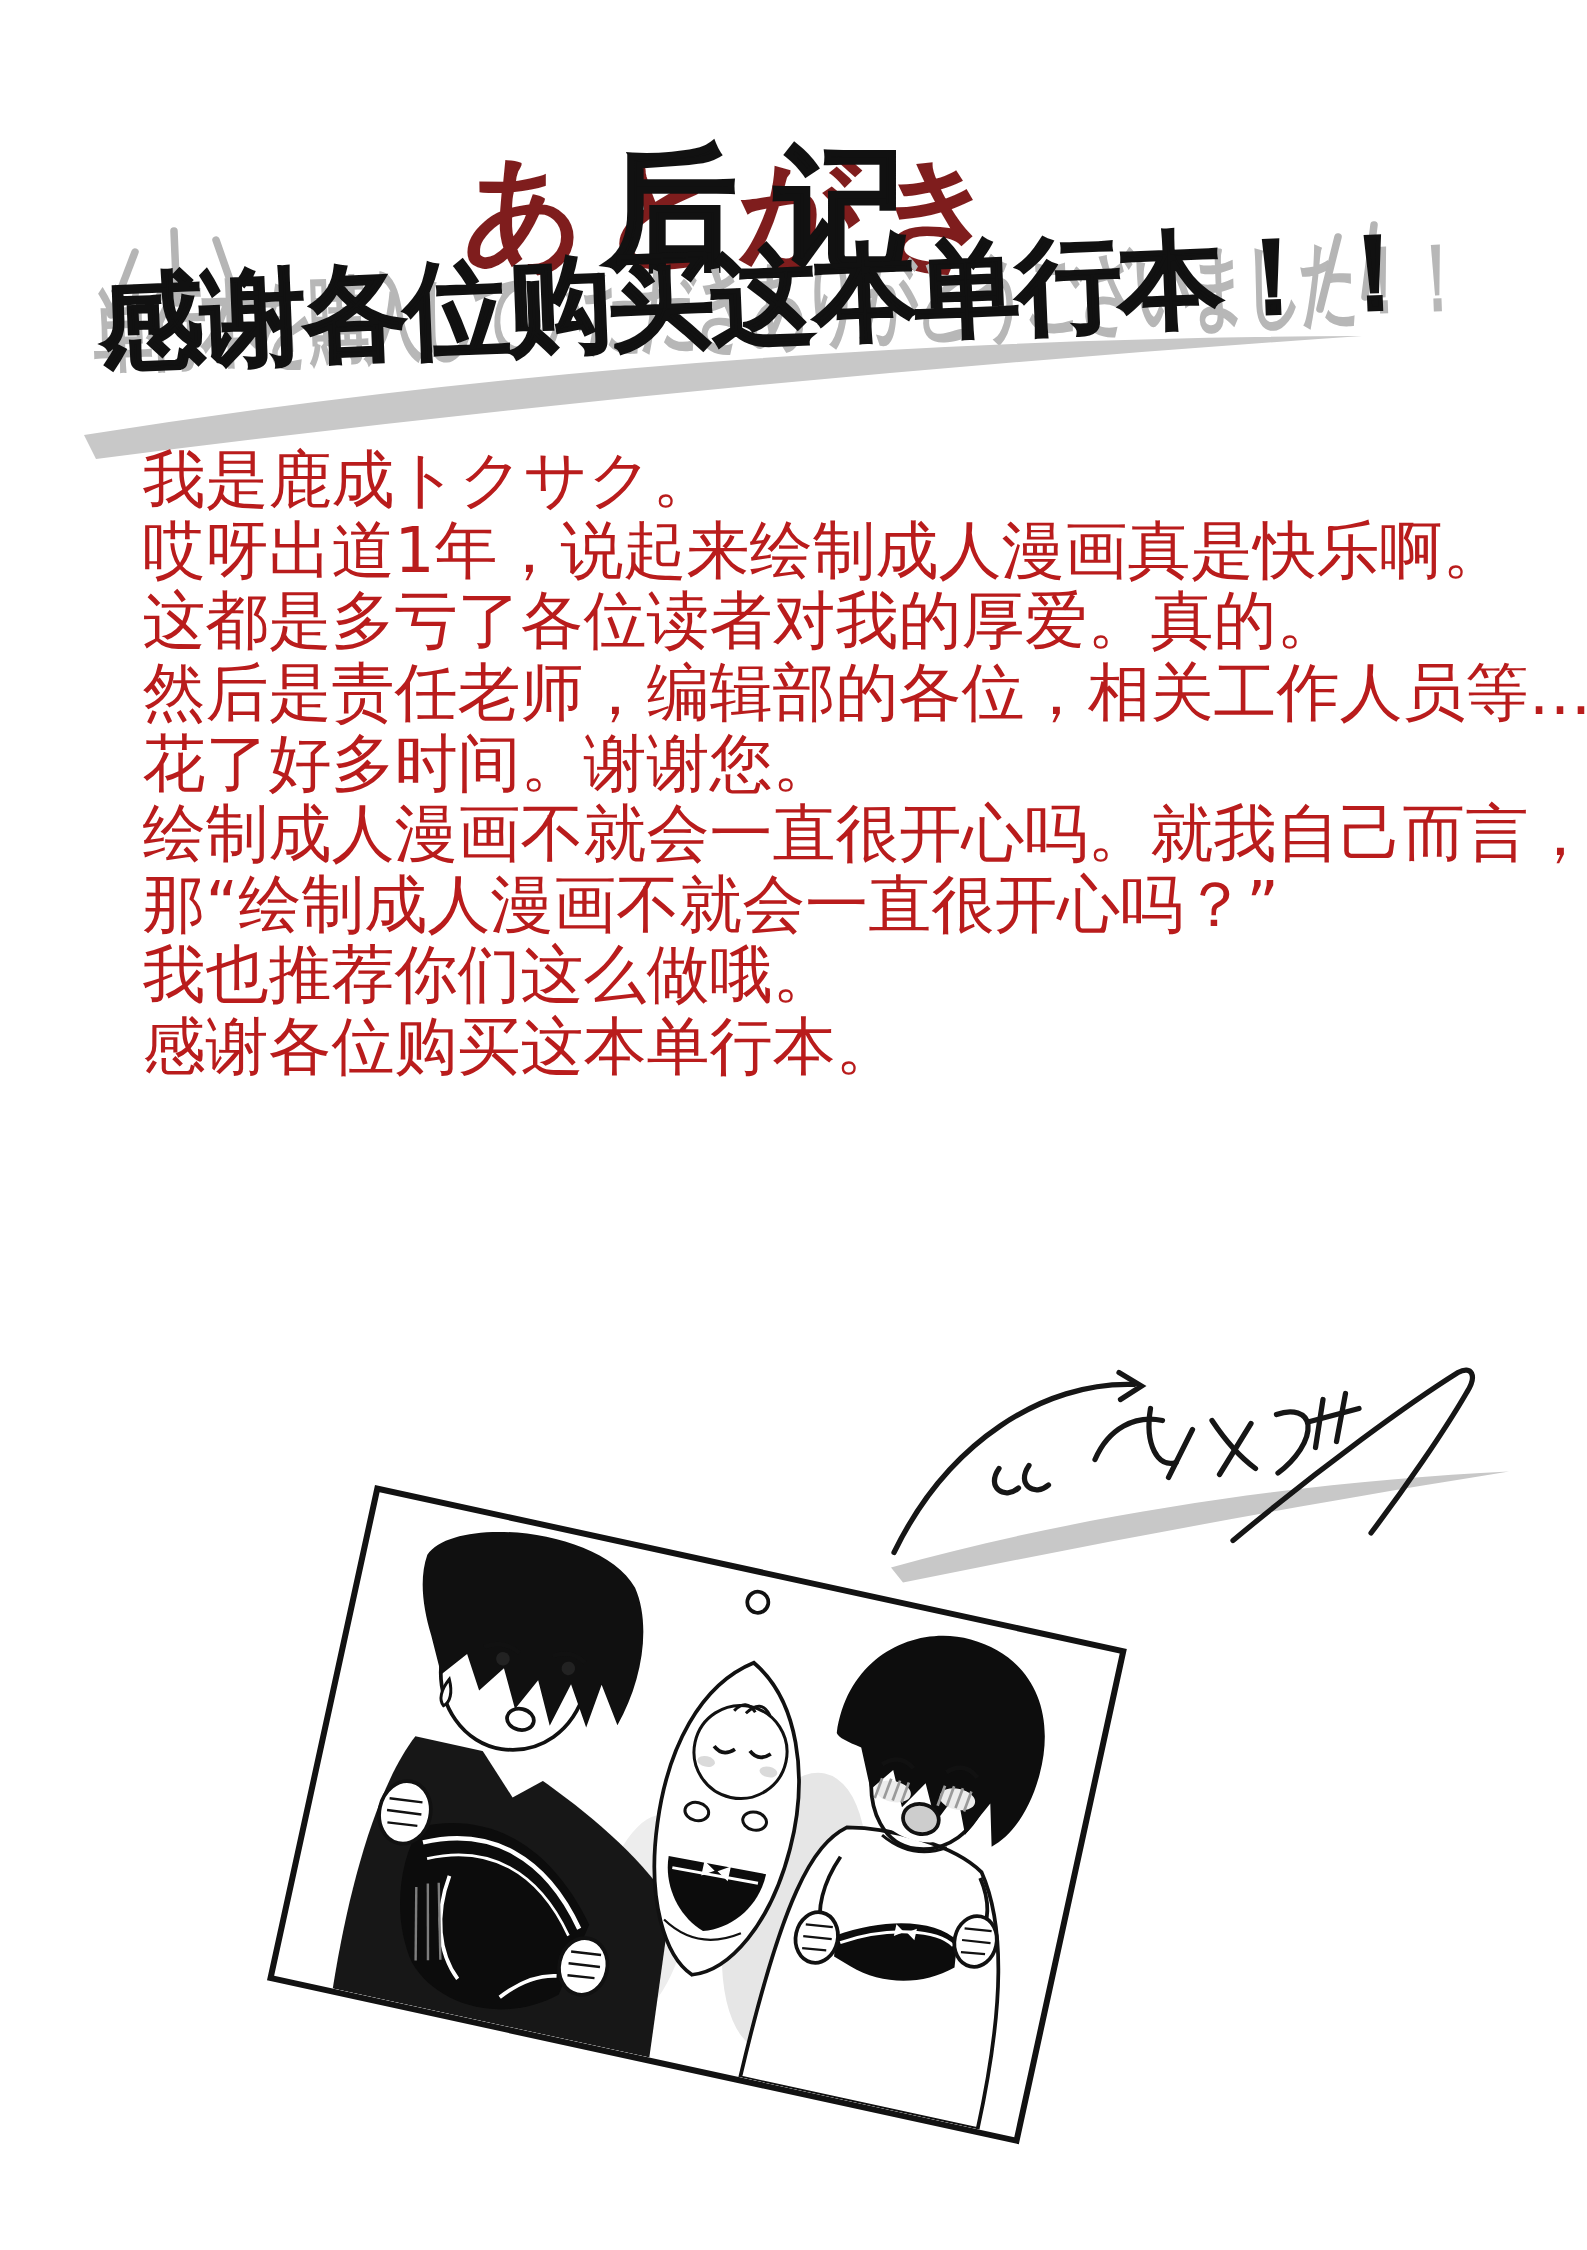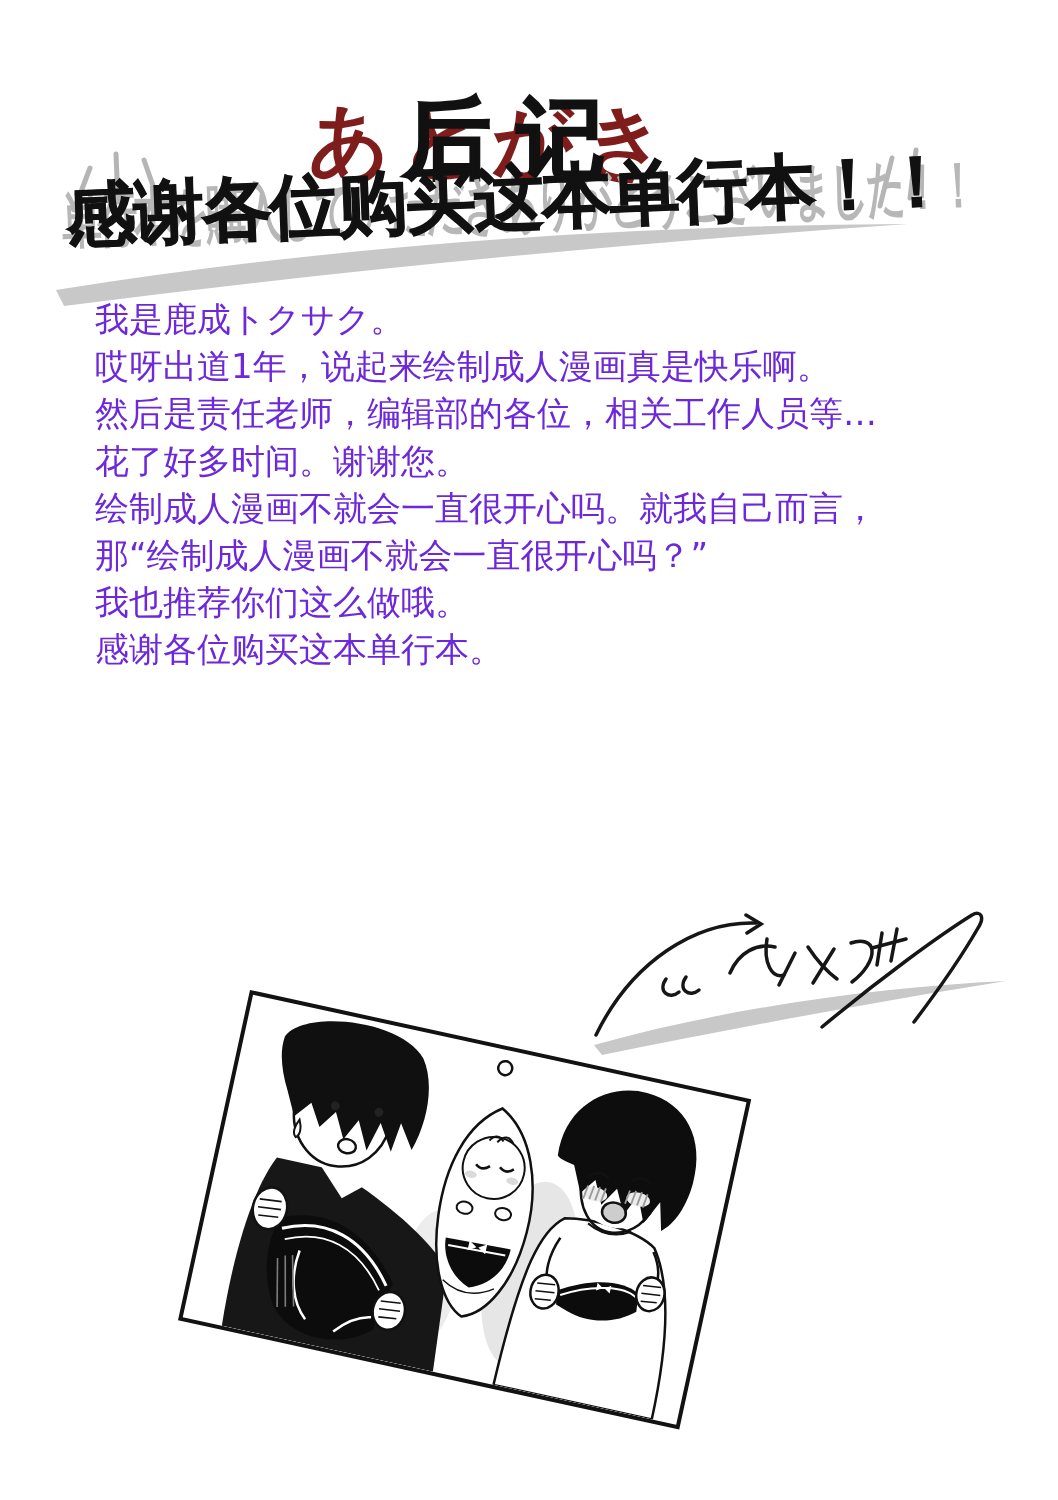--- a/index.html
+++ b/index.html
@@ -17,21 +17,21 @@
   
   .heading-bg{top:178px;left:62px;width:900px;overflow:visible;
     font-size:62px;font-weight:700;color:#b7b7b7;white-space:nowrap;
     transform:rotate(-2.2deg) scaleX(0.64);transform-origin:0 50%;letter-spacing:-6px;}
   .heading-cn{top:170px;left:68px;font-size:70px;font-weight:700;color:#111;
     -webkit-text-stroke:1px #111;letter-spacing:-2px;white-space:nowrap;
     transform:rotate(-2.3deg);transform-origin:0 100%;}
 
   
   .body-text{top:296px;left:95px;width:900px;}
-  .body-line{height:47.2px;font-size:34px;line-height:47.2px;white-space:nowrap;color:#6d28d9;}
+  .body-line{height:47.2px;font-size:42px;line-height:47.2px;white-space:nowrap;color:#b91c1c;}
 
   
   .photo{top:990px;left:250px;width:505px;height:330px;background:#fff;
     border:4px solid #121212;transform:rotate(12.3deg);transform-origin:0 0;overflow:hidden;}
   svg{display:block;}
 </style>
 </head>
 <body>
 
 <div class="abs title-bg">あとがき</div>
@@ -52,20 +52,21 @@
 
 <svg class="abs" style="top:210px;left:38px;" width="910" height="110">
   <path d="M18,80 Q420,16 870,14 Q430,44 26,96 Z" fill="#c8c8c8"></path>
 </svg>
 
 <div class="abs heading-cn">感谢各位购买这本单行本！！</div>
 
 <div class="abs body-text">
   <div class="body-line">我是鹿成トクサク。</div>
   <div class="body-line">哎呀出道1年，说起来绘制成人漫画真是快乐啊。</div>
+  <div class="body-line">这都是多亏了各位读者对我的厚爱。真的。</div>
   <div class="body-line">然后是责任老师，编辑部的各位，相关工作人员等…</div>
   <div class="body-line">花了好多时间。谢谢您。</div>
   <div class="body-line">绘制成人漫画不就会一直很开心吗。就我自己而言，</div>
   <div class="body-line">那“绘制成人漫画不就会一直很开心吗？”</div>
   <div class="body-line">我也推荐你们这么做哦。</div>
   <div class="body-line">感谢各位购买这本单行本。</div>
 </div>
 
 <svg class="abs" style="top:895px;left:580px;" width="440" height="175">
   <path d="M14,150 C150,112 300,92 426,86 C300,106 160,132 22,160 Z" fill="#c8c8c8"></path>

